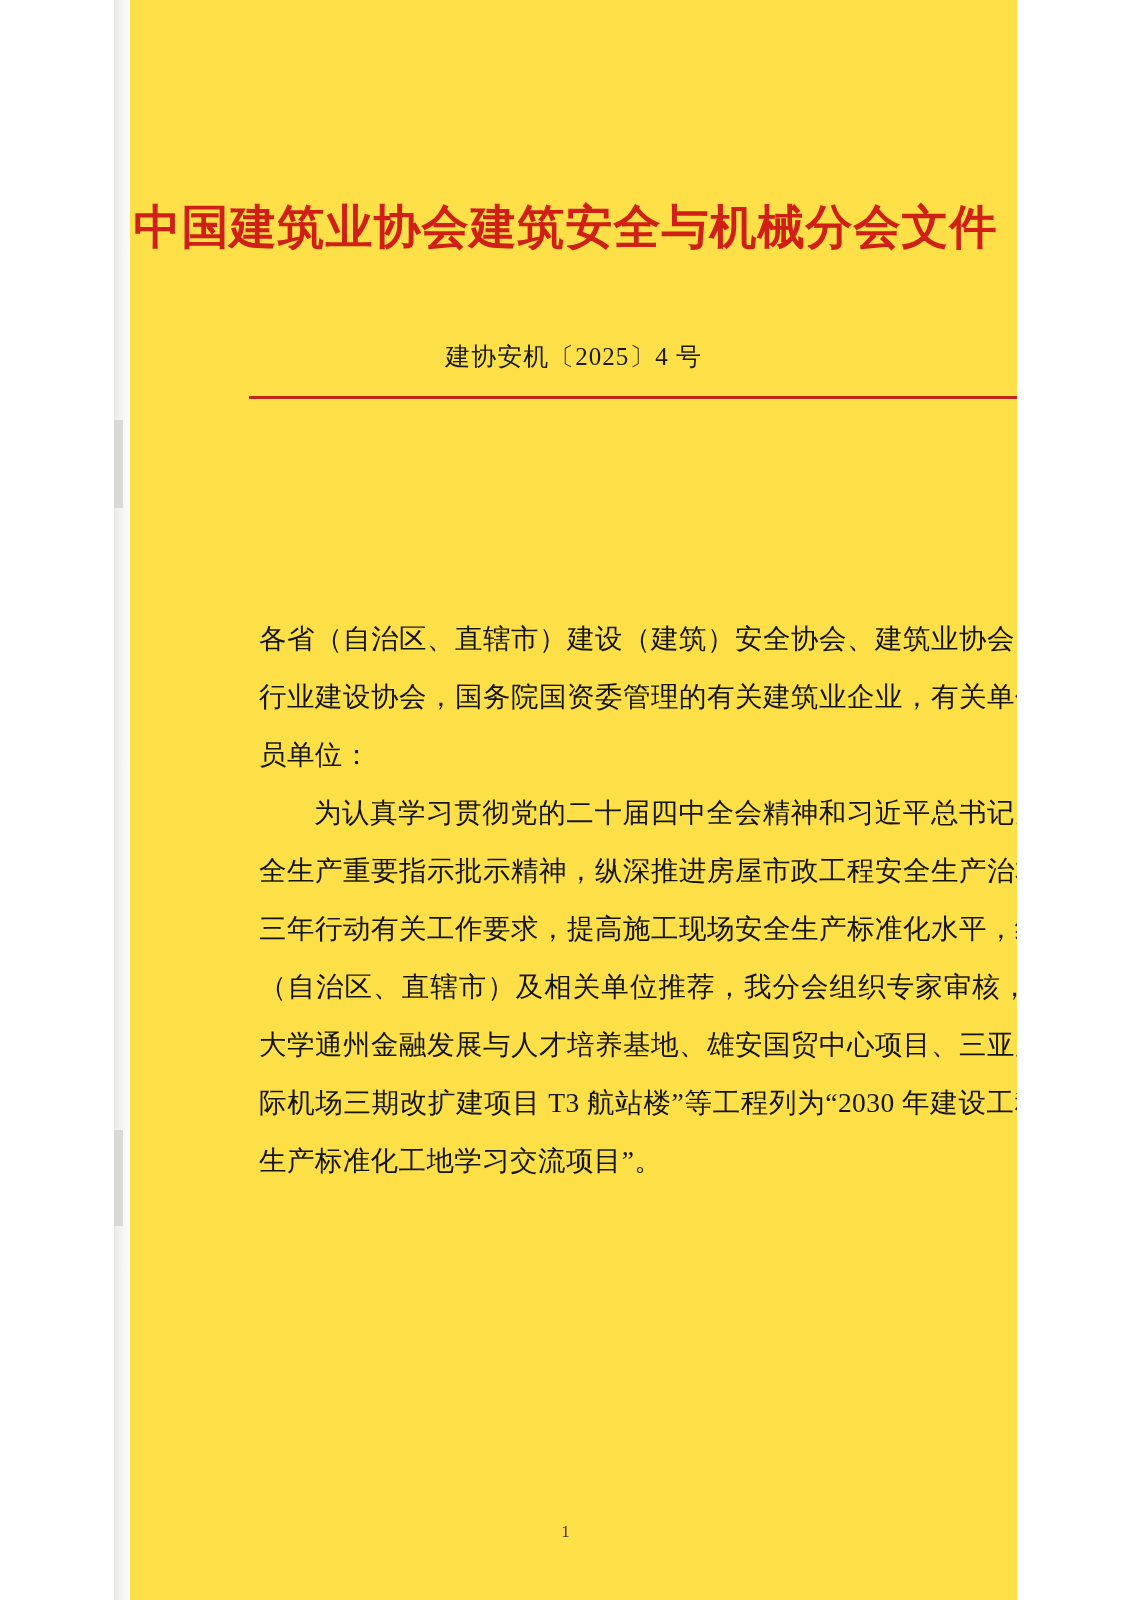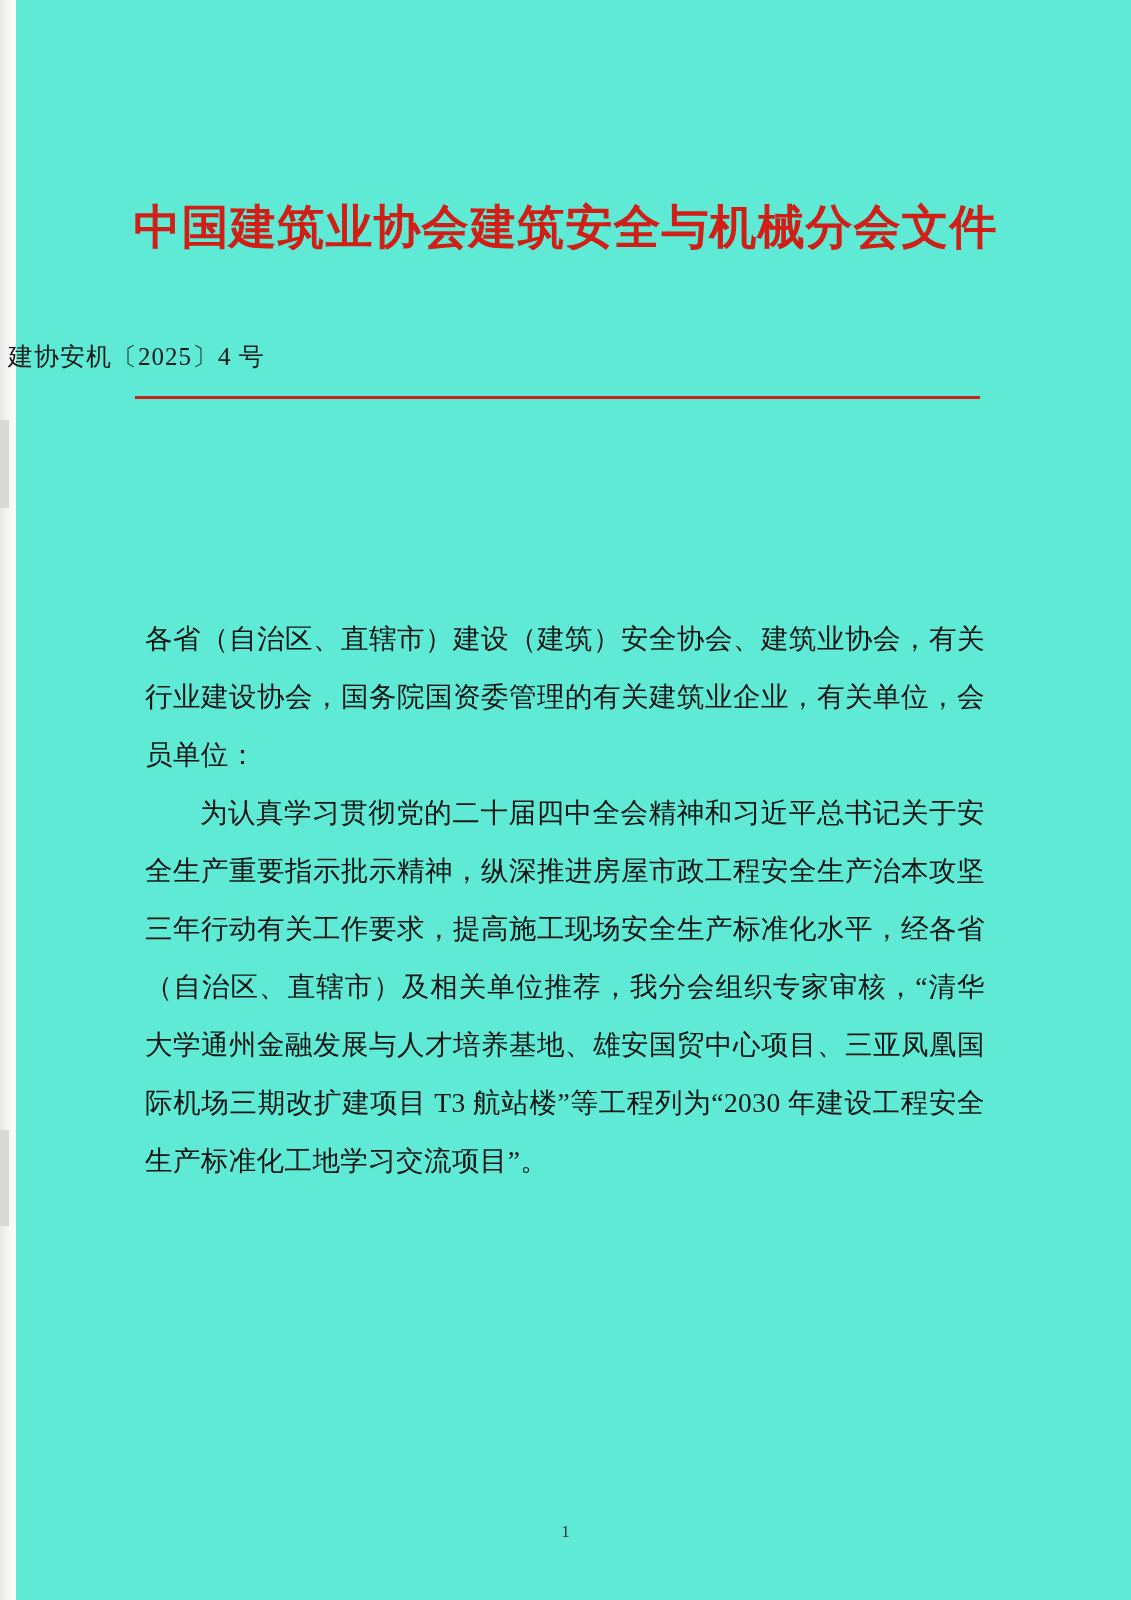--- a/index.html
+++ b/index.html
@@ -5,24 +5,24 @@
   html, body {
     margin: 0;
     padding: 0;
     background: #ffffff;
   }
   body {
     font-family: "Liberation Serif", "DejaVu Serif", serif;
   }
   .page {
     position: relative;
-    width: 1131px;
+    width: 903px;
     height: 1600px;
     margin: 0 auto;
-    background: #5eead4;
+    background: #fde047;
     overflow: hidden;
   }
   
   .scan-left-edge {
     position: absolute;
     left: 0; top: 0;
     width: 16px; height: 1600px;
     background: linear-gradient(to right, #e9e9e6 0%, #f7f7f5 60%, #fdfdfc 100%);
   }
   .scan-notch {
@@ -41,22 +41,23 @@
     text-align: center;
     color: #cf1f17;
     font-family: "Liberation Serif", "DejaVu Serif", serif;
     font-weight: bold;
     font-size: 47px;
     letter-spacing: 1px;
     white-space: nowrap;
   }
   .doc-number {
     position: absolute;
-    left: 8px; right: 0;
+    left: 16px; right: 0;
     top: 340px;
+    text-align: center;
     color: #1a1a1a;
     font-size: 25px;
     letter-spacing: 1px;
   }
   .red-rule {
     position: absolute;
     left: 135px;
     width: 845px;
     top: 396px;
     height: 3px;

